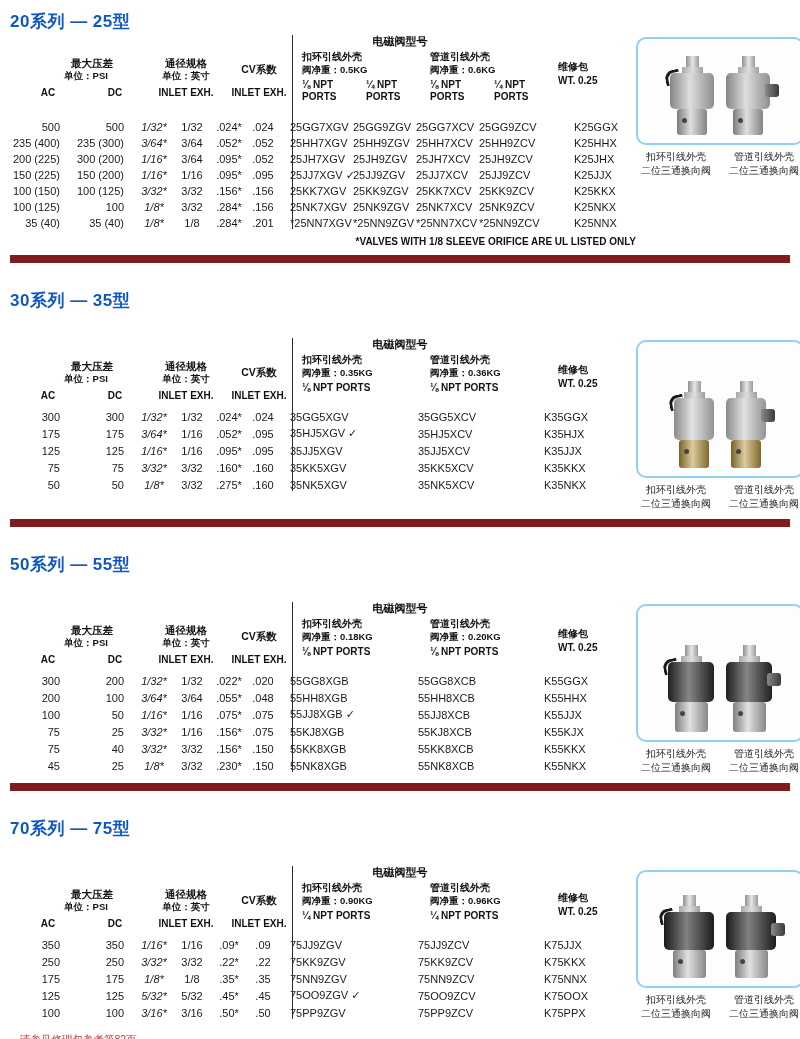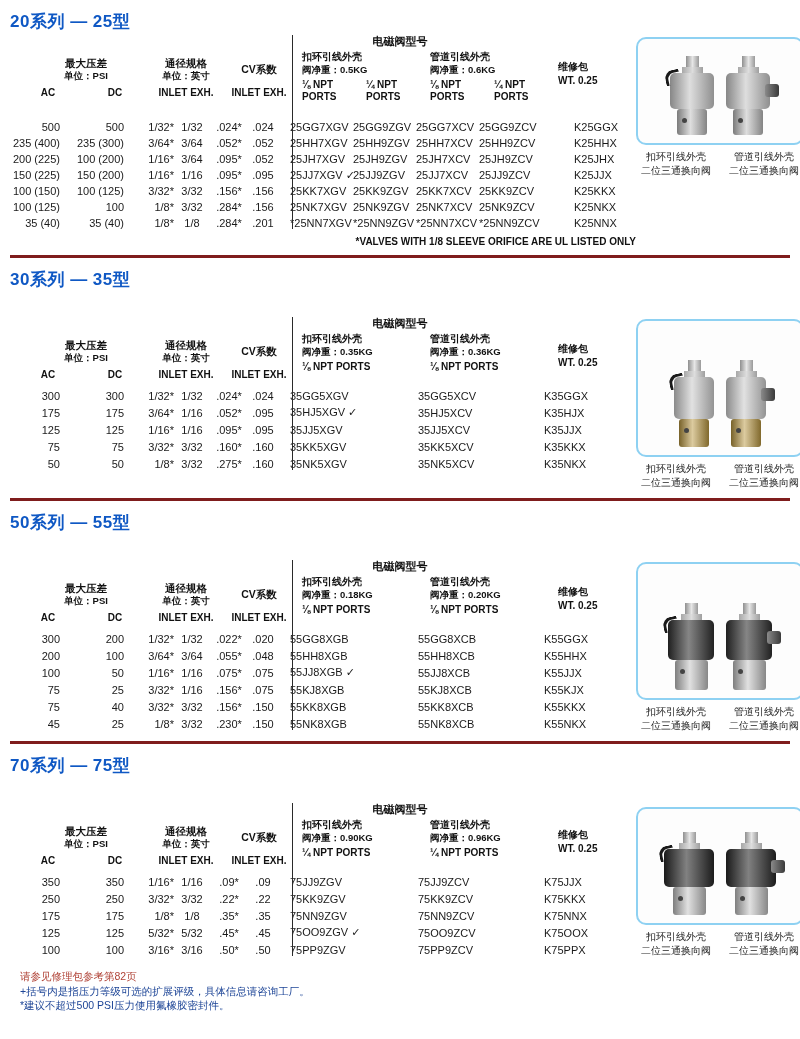--- a/index.html
+++ b/index.html
@@ -1,31 +1,31 @@
 <!DOCTYPE html>
 <html><head>
 <meta charset="utf-8">
 <style>
   html,body{margin:0;padding:0;background:#fff;}
   body{width:800px;min-height:1039px;box-sizing:border-box;padding:6px 10px 4px 10px;
        font-family:"Liberation Sans","DejaVu Sans",sans-serif;color:#1a1a1a;}
   .section{padding:4px 0 8px 0;}
-  .section:not(:last-of-type){border-bottom:3px solid #7f1d1d;margin-bottom:6px;}
+  .section:not(:last-of-type){border-bottom:8px solid #7f1d1d;margin-bottom:22px;}
   .title{margin:0 0 2px 0;font-size:17px;font-weight:bold;color:#0f58c4;letter-spacing:.5px;}
   .sbody{display:flex;align-items:flex-start;}
   .table-wrap{width:626px;flex:0 0 auto;}
   .tgrid{position:relative;}
   .vline{position:absolute;left:282px;top:0;bottom:2px;width:1px;background:#2a2a2a;}
   .thead{position:relative;height:68px;margin-top:0;}
   .s1 .thead,.s2 .thead,.s3 .thead{margin-top:24px;}
   .s0 .thead{height:82px;}
   .h{position:absolute;font-size:10px;line-height:12px;white-space:pre-line;color:#111;}
   .h:empty{display:none;}
   .model-no{left:262px;width:256px;top:0;text-align:center;font-weight:bold;font-size:11px;}
-  .hp {left:14px;width:124px;top:22px;text-align:center;font-weight:bold;font-size:10.5px;}
+  .hp {left:20px;width:124px;top:22px;text-align:center;font-weight:bold;font-size:10.5px;}
   .hpu{left:14px;width:124px;top:35px;text-align:center;font-size:9.5px;font-weight:bold;}
   .hac{left:12px;width:52px;top:52px;text-align:center;font-weight:bold;}
   .hdc{left:72px;width:66px;top:52px;text-align:center;font-weight:bold;}
   .hor{left:138px;width:76px;top:22px;text-align:center;font-weight:bold;font-size:10.5px;}
   .horu{left:138px;width:76px;top:35px;text-align:center;font-size:9.5px;font-weight:bold;}
   .hie1{left:134px;width:84px;top:52px;text-align:center;font-weight:bold;}
   .hcv{left:214px;width:70px;top:28px;text-align:center;font-weight:bold;font-size:10.5px;}
   .hie2{left:212px;width:74px;top:52px;text-align:center;font-weight:bold;}
   .hg1 {left:292px;top:16px;font-weight:bold;}
   .hg1w{left:292px;top:29px;font-size:9.5px;font-weight:bold;}
@@ -36,21 +36,21 @@
   .hg2a{left:420px;top:44px;font-weight:bold;}
   .hg2b{left:484px;top:44px;font-weight:bold;}
   .hk  {left:548px;top:26px;font-weight:bold;}
   .hkw {left:548px;top:40px;font-weight:bold;}
   .rows{padding-top:2px;}
   .trow{display:flex;height:17px;align-items:center;font-size:11px;white-space:nowrap;}
   .s0 .trow{height:16px;}
   .cell{display:inline-block;box-sizing:border-box;}
   .ca{width:58px;text-align:right;padding-right:8px;}
   .cb{width:66px;text-align:right;padding-right:10px;}
-  .cc{width:40px;text-align:right;}
+  .cc{width:40px;text-align:center;font-style:italic;}
   .cd{width:36px;text-align:center;}
   .ce{width:38px;text-align:center;}
   .cf{width:30px;text-align:center;}
   .first{margin-left:12px;}
   .s1m{width:63px;}
   .kit{width:74px;margin-left:4px;padding-left:28px;}
   .mw1{width:128px;}
   .mw2{width:126px;}
   .kit2{width:76px;}
   .ul-note{margin:5px 0 0 170px;font-size:10px;font-weight:bold;color:#111;text-align:right;}
@@ -152,21 +152,21 @@
                 <span class="cell ce">.052*</span>
                 <span class="cell cf">.052</span>
                 <span class="cell s1m first">25HH7XGV</span>
                 <span class="cell s1m">25HH9ZGV</span>
                 <span class="cell s1m">25HH7XCV</span>
                 <span class="cell s1m">25HH9ZCV</span>
                 <span class="cell kit">K25HHX</span>
               </div>
               <div class="trow">
                 <span class="cell ca">200 (225)</span>
-                <span class="cell cb">100 (200)</span>
+                <span class="cell cb">300 (200)</span>
                 <span class="cell cc">1/16*</span>
                 <span class="cell cd">3/64</span>
                 <span class="cell ce">.095*</span>
                 <span class="cell cf">.052</span>
                 <span class="cell s1m first">25JH7XGV</span>
                 <span class="cell s1m">25JH9ZGV</span>
                 <span class="cell s1m">25JH7XCV</span>
                 <span class="cell s1m">25JH9ZCV</span>
                 <span class="cell kit">K25JHX</span>
               </div>

